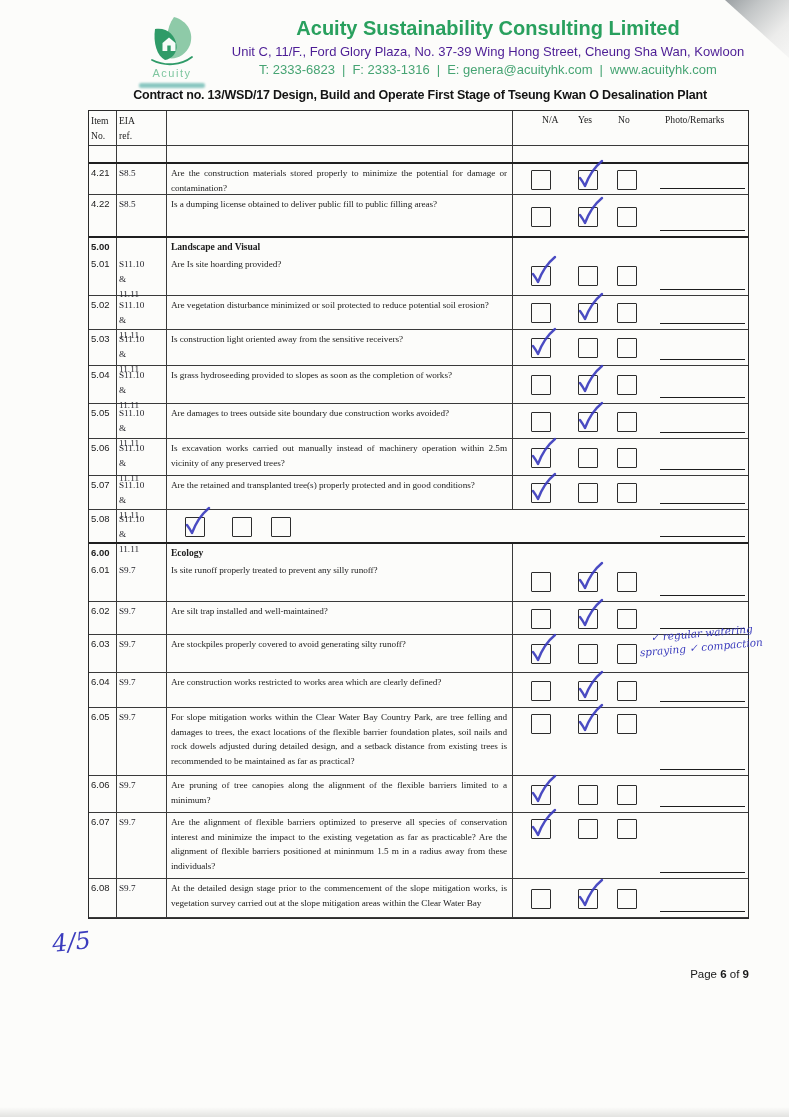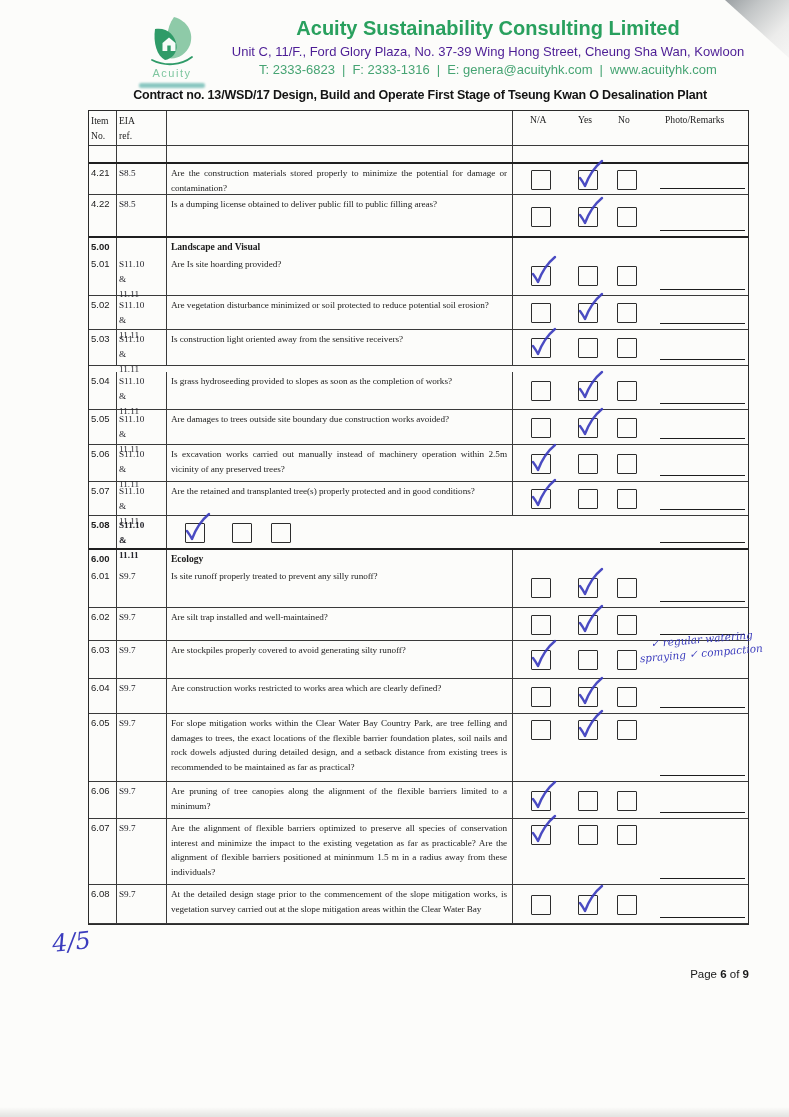--- a/index.html
+++ b/index.html
@@ -81,21 +81,21 @@
 
   <div class="ctable" id="ctable">
     <div class="trow hdr" style="height:35px">
       <div class="cell c-item">
         <div>Item</div>
         <div>No.</div>
       </div>
       <div class="cell c-eia">EIA ref.</div>
       <div class="cell c-q"></div>
       <div class="cell c-checks">
-        <span class="hlab" style="left:17px">N/A</span>
+        <span class="hlab" style="left:29px">N/A</span>
         <span class="hlab" style="left:65px">Yes</span>
         <span class="hlab" style="left:105px">No</span>
         <span class="hlab" style="left:152px">Photo/Remarks</span>
       </div>
     </div>
     <div id="rows">
         <div class="trow thick" style="height: 18px;">
           <div class="cell c-item"></div>
           <div class="cell c-eia"></div>
           <div class="cell c-q"></div>
@@ -183,21 +183,21 @@
           <div class="cell c-checks">
             <span class="box" style="left: 18px; top: 8px;"></span>
             <span class="box" style="left: 65px; top: 8px;"></span>
             <span class="box" style="left: 104px; top: 8px;"></span>
             <span class="tick" style="left: 15px; top: -4px;"><svg viewBox="0 0 30 34">
                 <path d="M5 20 Q8 24 10 28 Q16 12 27 3" stroke="#3b3cbd" stroke-width="2.4" fill="none" stroke-linecap="round" stroke-linejoin="round" opacity="0.92"></path>
               </svg></span>
             <span class="remark"></span>
           </div>
         </div>
-        <div class="trow" style="height: 38px; margin-top: 6px;">
+        <div class="trow" style="height: 38px;">
           <div class="cell c-item">5.04</div>
           <div class="cell c-eia">
             <div>S11.10</div>
             <div>&amp; 11.11</div>
           </div>
           <div class="cell c-q">Is grass hydroseeding provided to slopes as soon as the completion of works?</div>
           <div class="cell c-checks">
             <span class="box" style="left: 18px; top: 9px;"></span>
             <span class="box" style="left: 65px; top: 9px;"></span>
             <span class="box" style="left: 104px; top: 9px;"></span>
@@ -251,21 +251,21 @@
           <div class="cell c-checks">
             <span class="box" style="left: 18px; top: 7px;"></span>
             <span class="box" style="left: 65px; top: 7px;"></span>
             <span class="box" style="left: 104px; top: 7px;"></span>
             <span class="tick" style="left: 15px; top: -5px;"><svg viewBox="0 0 30 34">
                 <path d="M5 20 Q8 24 10 28 Q16 12 27 3" stroke="#3b3cbd" stroke-width="2.4" fill="none" stroke-linecap="round" stroke-linejoin="round" opacity="0.92"></path>
               </svg></span>
             <span class="remark"></span>
           </div>
         </div>
-        <div class="trow thick" style="height: 34px; font-weight: bold;">
+        <div class="trow thick" style="height: 34px;">
           <div class="cell c-item">5.08</div>
           <div class="cell c-eia">
             <div>S11.10 &amp;</div>
             <div>11.11</div>
           </div>
           <div class="cell c-checks">
             <span class="box" style="left: 18px; top: 7px;"></span>
             <span class="box" style="left: 65px; top: 7px;"></span>
             <span class="box" style="left: 104px; top: 7px;"></span>
             <span class="tick" style="left: 15px; top: -5px;"><svg viewBox="0 0 30 34">

